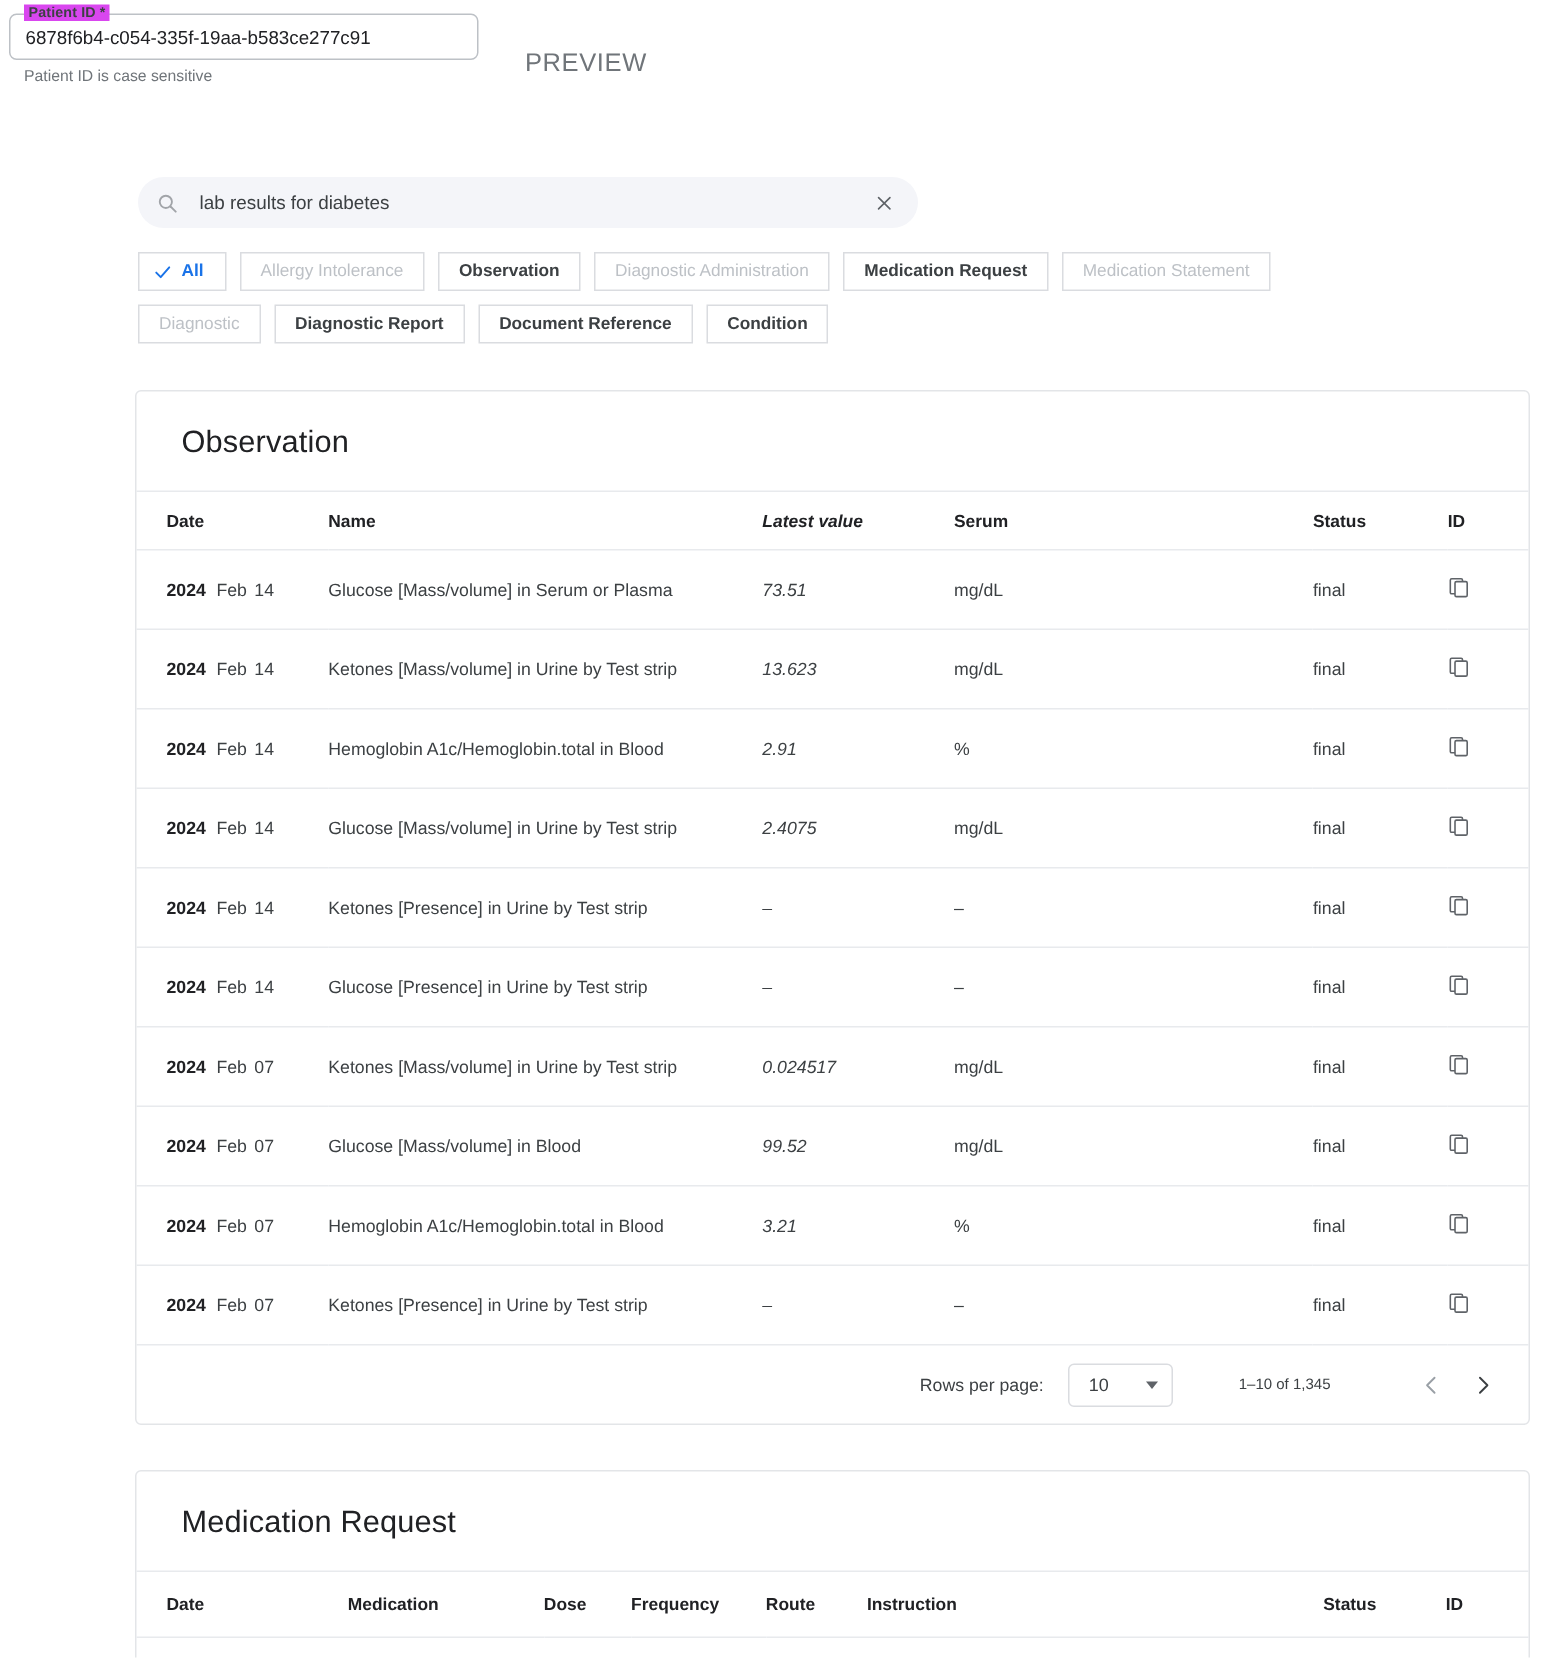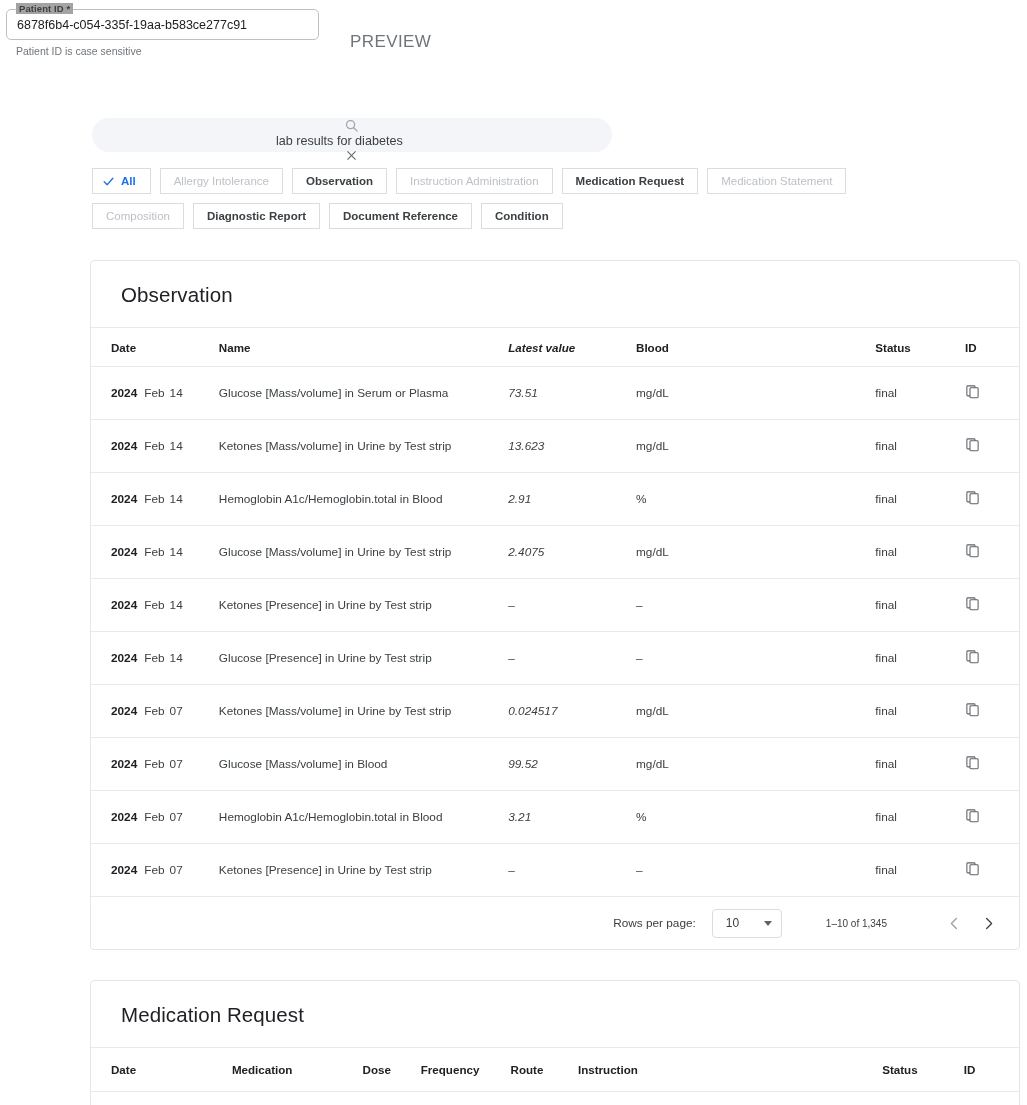--- a/index.html
+++ b/index.html
@@ -26,21 +26,21 @@
     height: 31px;
     border: 1px solid #bdc1c6;
     border-radius: 5px;
     background: #fff;
     display: flex;
     align-items: center;
   }
   .pid-legend {
     position: absolute;
     top: -7px; left: 9px;
-    background: #a3a3a3;
+    background: #d946ef;
     padding: 0 3px;
     font-size: 9.5px;
     font-weight: bold;
     color: #3c4043;
     letter-spacing: .1px;
   }
   .pid-input {
     border: none; outline: none; background: transparent;
     font-family: "Liberation Sans", sans-serif;
     font-size: 12.5px;
@@ -81,21 +81,20 @@
   }
 
   
   .search-row { padding-left: 92px; margin-top: 18px; }
   .search-box {
     width: 520px; height: 34px;
     background: #f4f5f9;
     border-radius: 18px;
     display: flex; align-items: center;
     padding: 0 14px 0 12px;
-    flex-direction: column;
   }
   .search-icon { width: 15px; height: 15px; flex: 0 0 auto; opacity: .55; }
   .search-input {
     flex: 1 1 auto;
     border: none; outline: none; background: transparent;
     font-family: "Liberation Sans", sans-serif;
     font-size: 12.6px;
     color: #3c4043;
     margin-left: 12px;
   }
@@ -276,51 +275,51 @@
           </svg></span>
         <span>All</span>
       </div>
       <div class="chip dim">
         <span>Allergy Intolerance</span>
       </div>
       <div class="chip">
         <span>Observation</span>
       </div>
       <div class="chip dim">
-        <span>Instruction Administration</span>
+        <span>Diagnostic Administration</span>
       </div>
       <div class="chip">
         <span>Medication Request</span>
       </div>
       <div class="chip dim">
         <span>Medication Statement</span>
       </div>
       <div class="chip dim">
-        <span>Composition</span>
+        <span>Diagnostic</span>
       </div>
       <div class="chip">
         <span>Diagnostic Report</span>
       </div>
       <div class="chip">
         <span>Document Reference</span>
       </div>
       <div class="chip">
         <span>Condition</span>
       </div>
     </div>
 
   <div class="card first">
     <div class="card-title">Observation</div>
     <table>
       <thead>
         <tr>
           <th class="c-date">Date</th>
           <th class="c-name">Name</th>
           <th class="c-value">Latest value</th>
-          <th class="c-unit">Blood</th>
+          <th class="c-unit">Serum</th>
           <th class="c-status">Status</th>
           <th class="c-id">ID</th>
         </tr>
       </thead>
       <tbody id="obs-body">
           <tr>
             <td class="c-date"><span class="d-year">2024</span><span class="d-mon">Feb</span><span class="d-day">14</span></td>
             <td class="c-name">Glucose [Mass/volume] in Serum or Plasma</td>
             <td class="c-value">73.51</td>
             <td class="c-unit">mg/dL</td>

